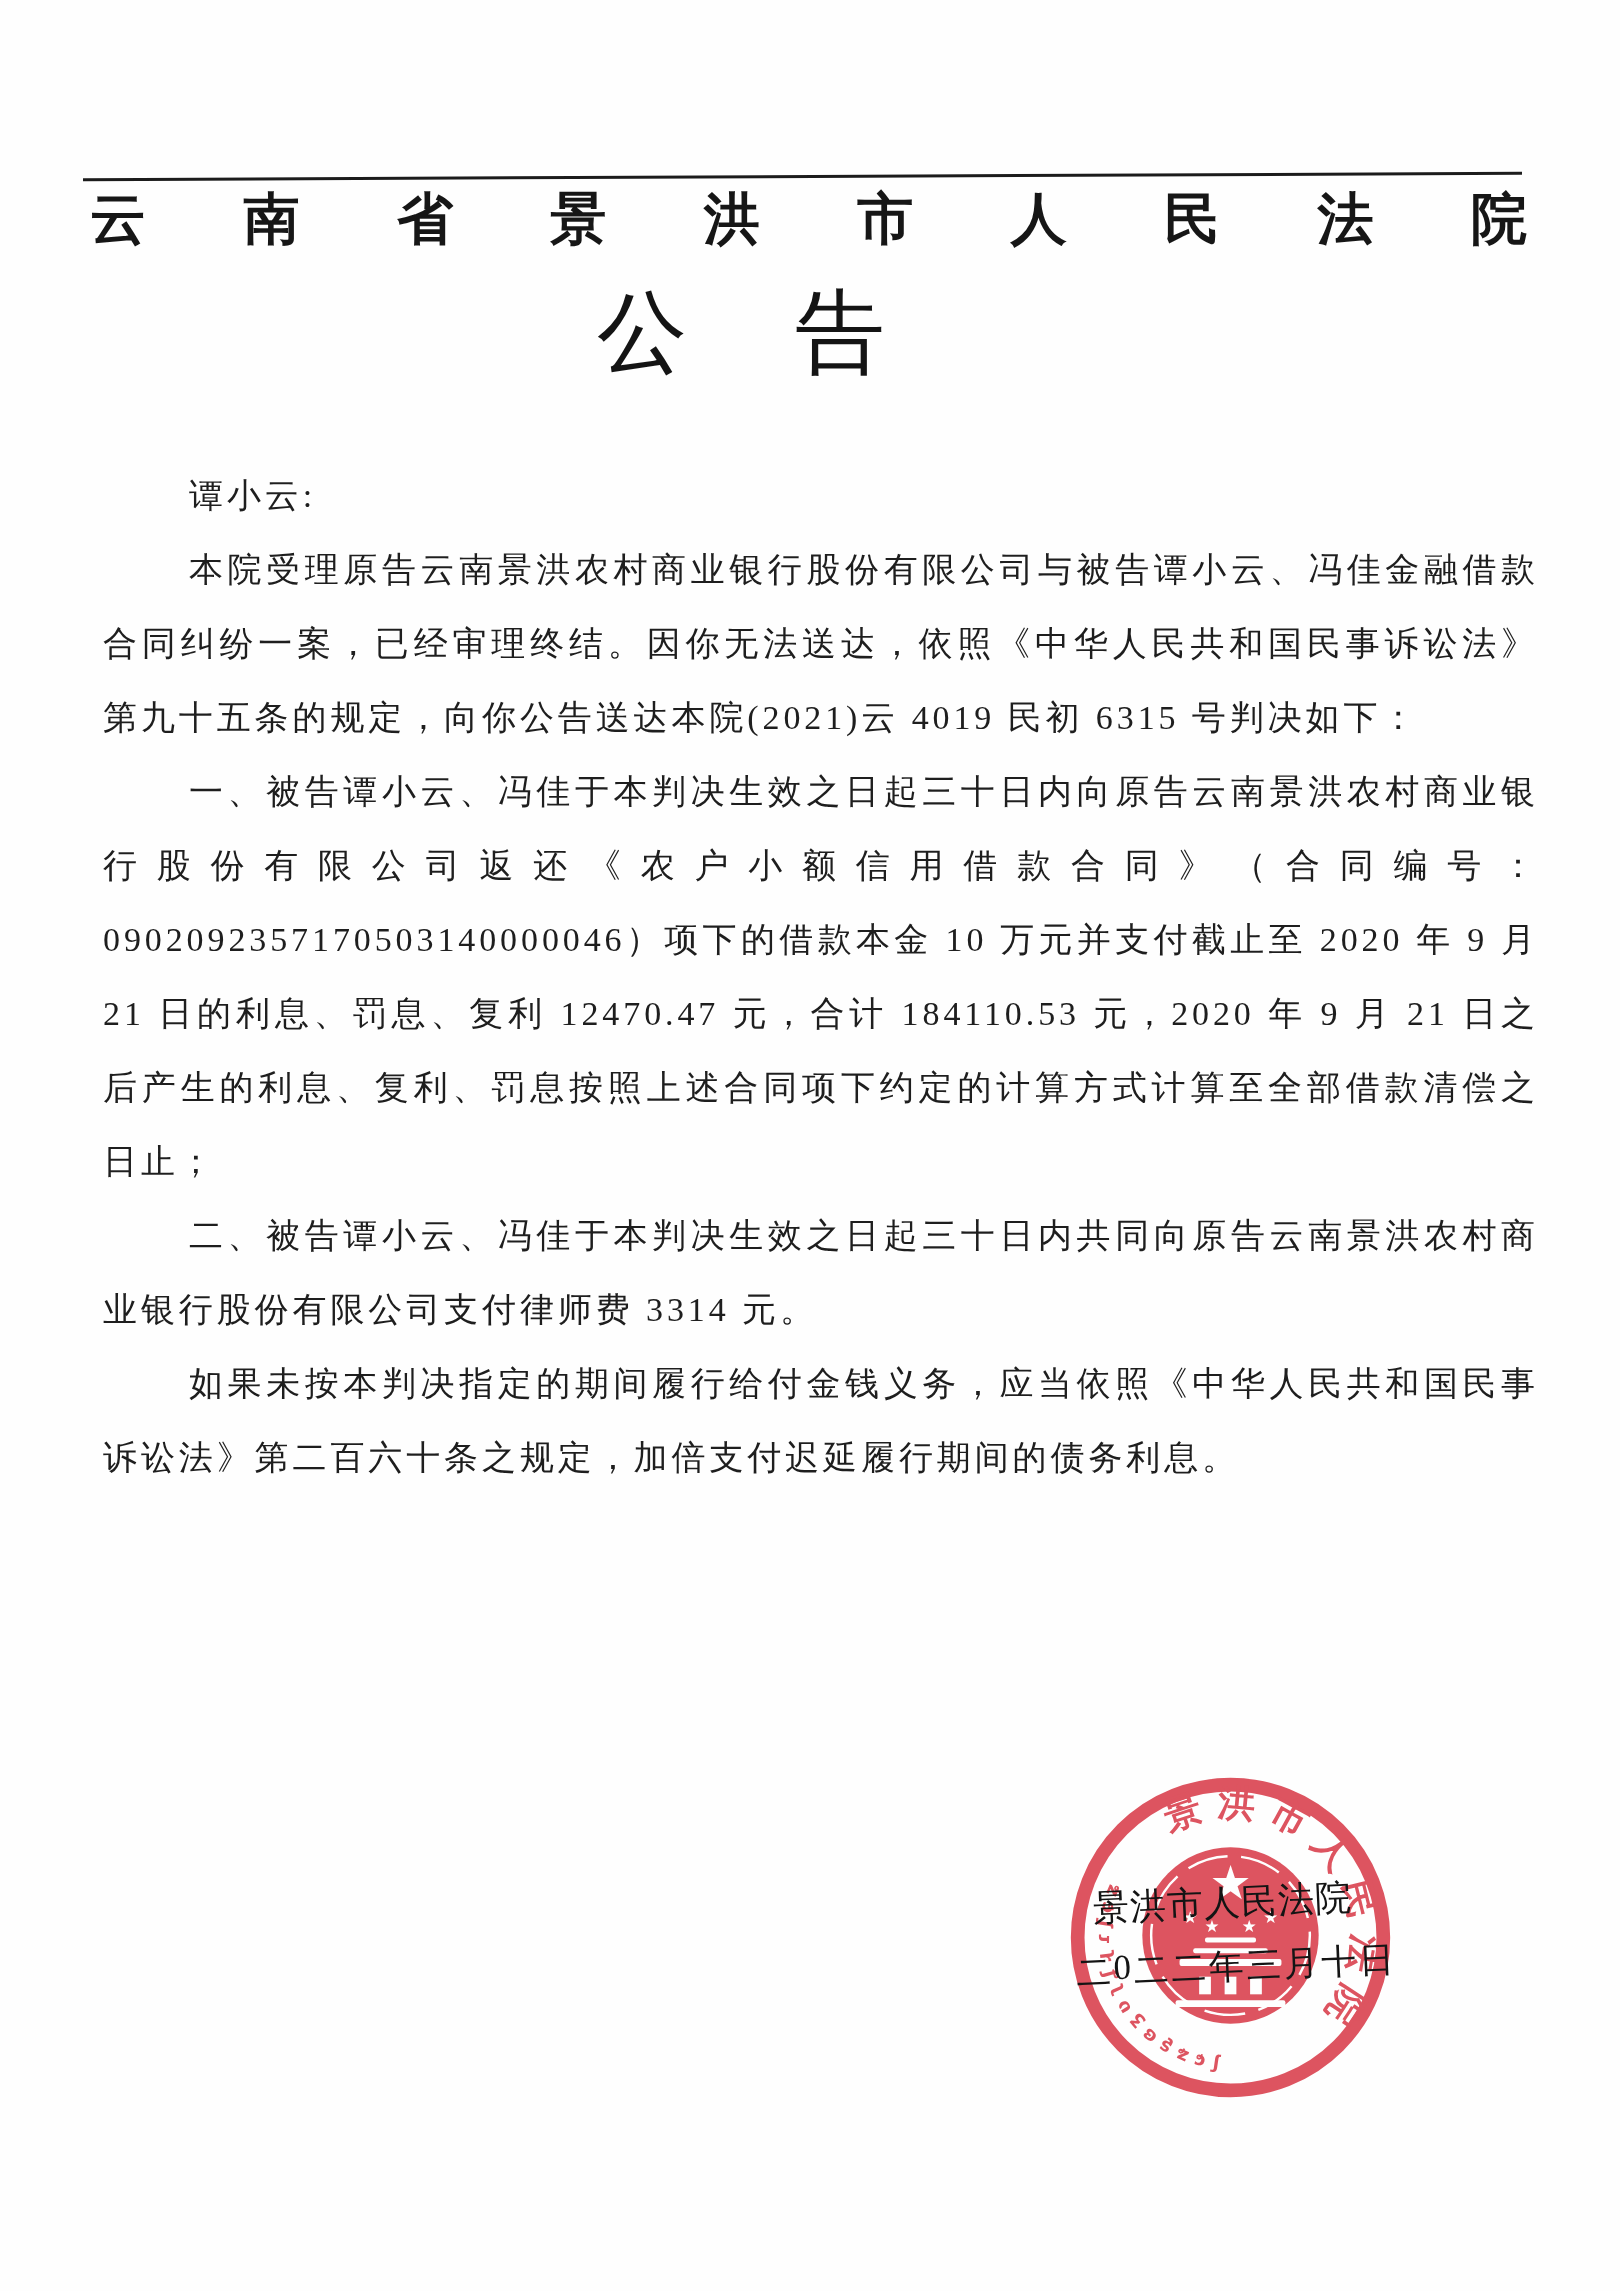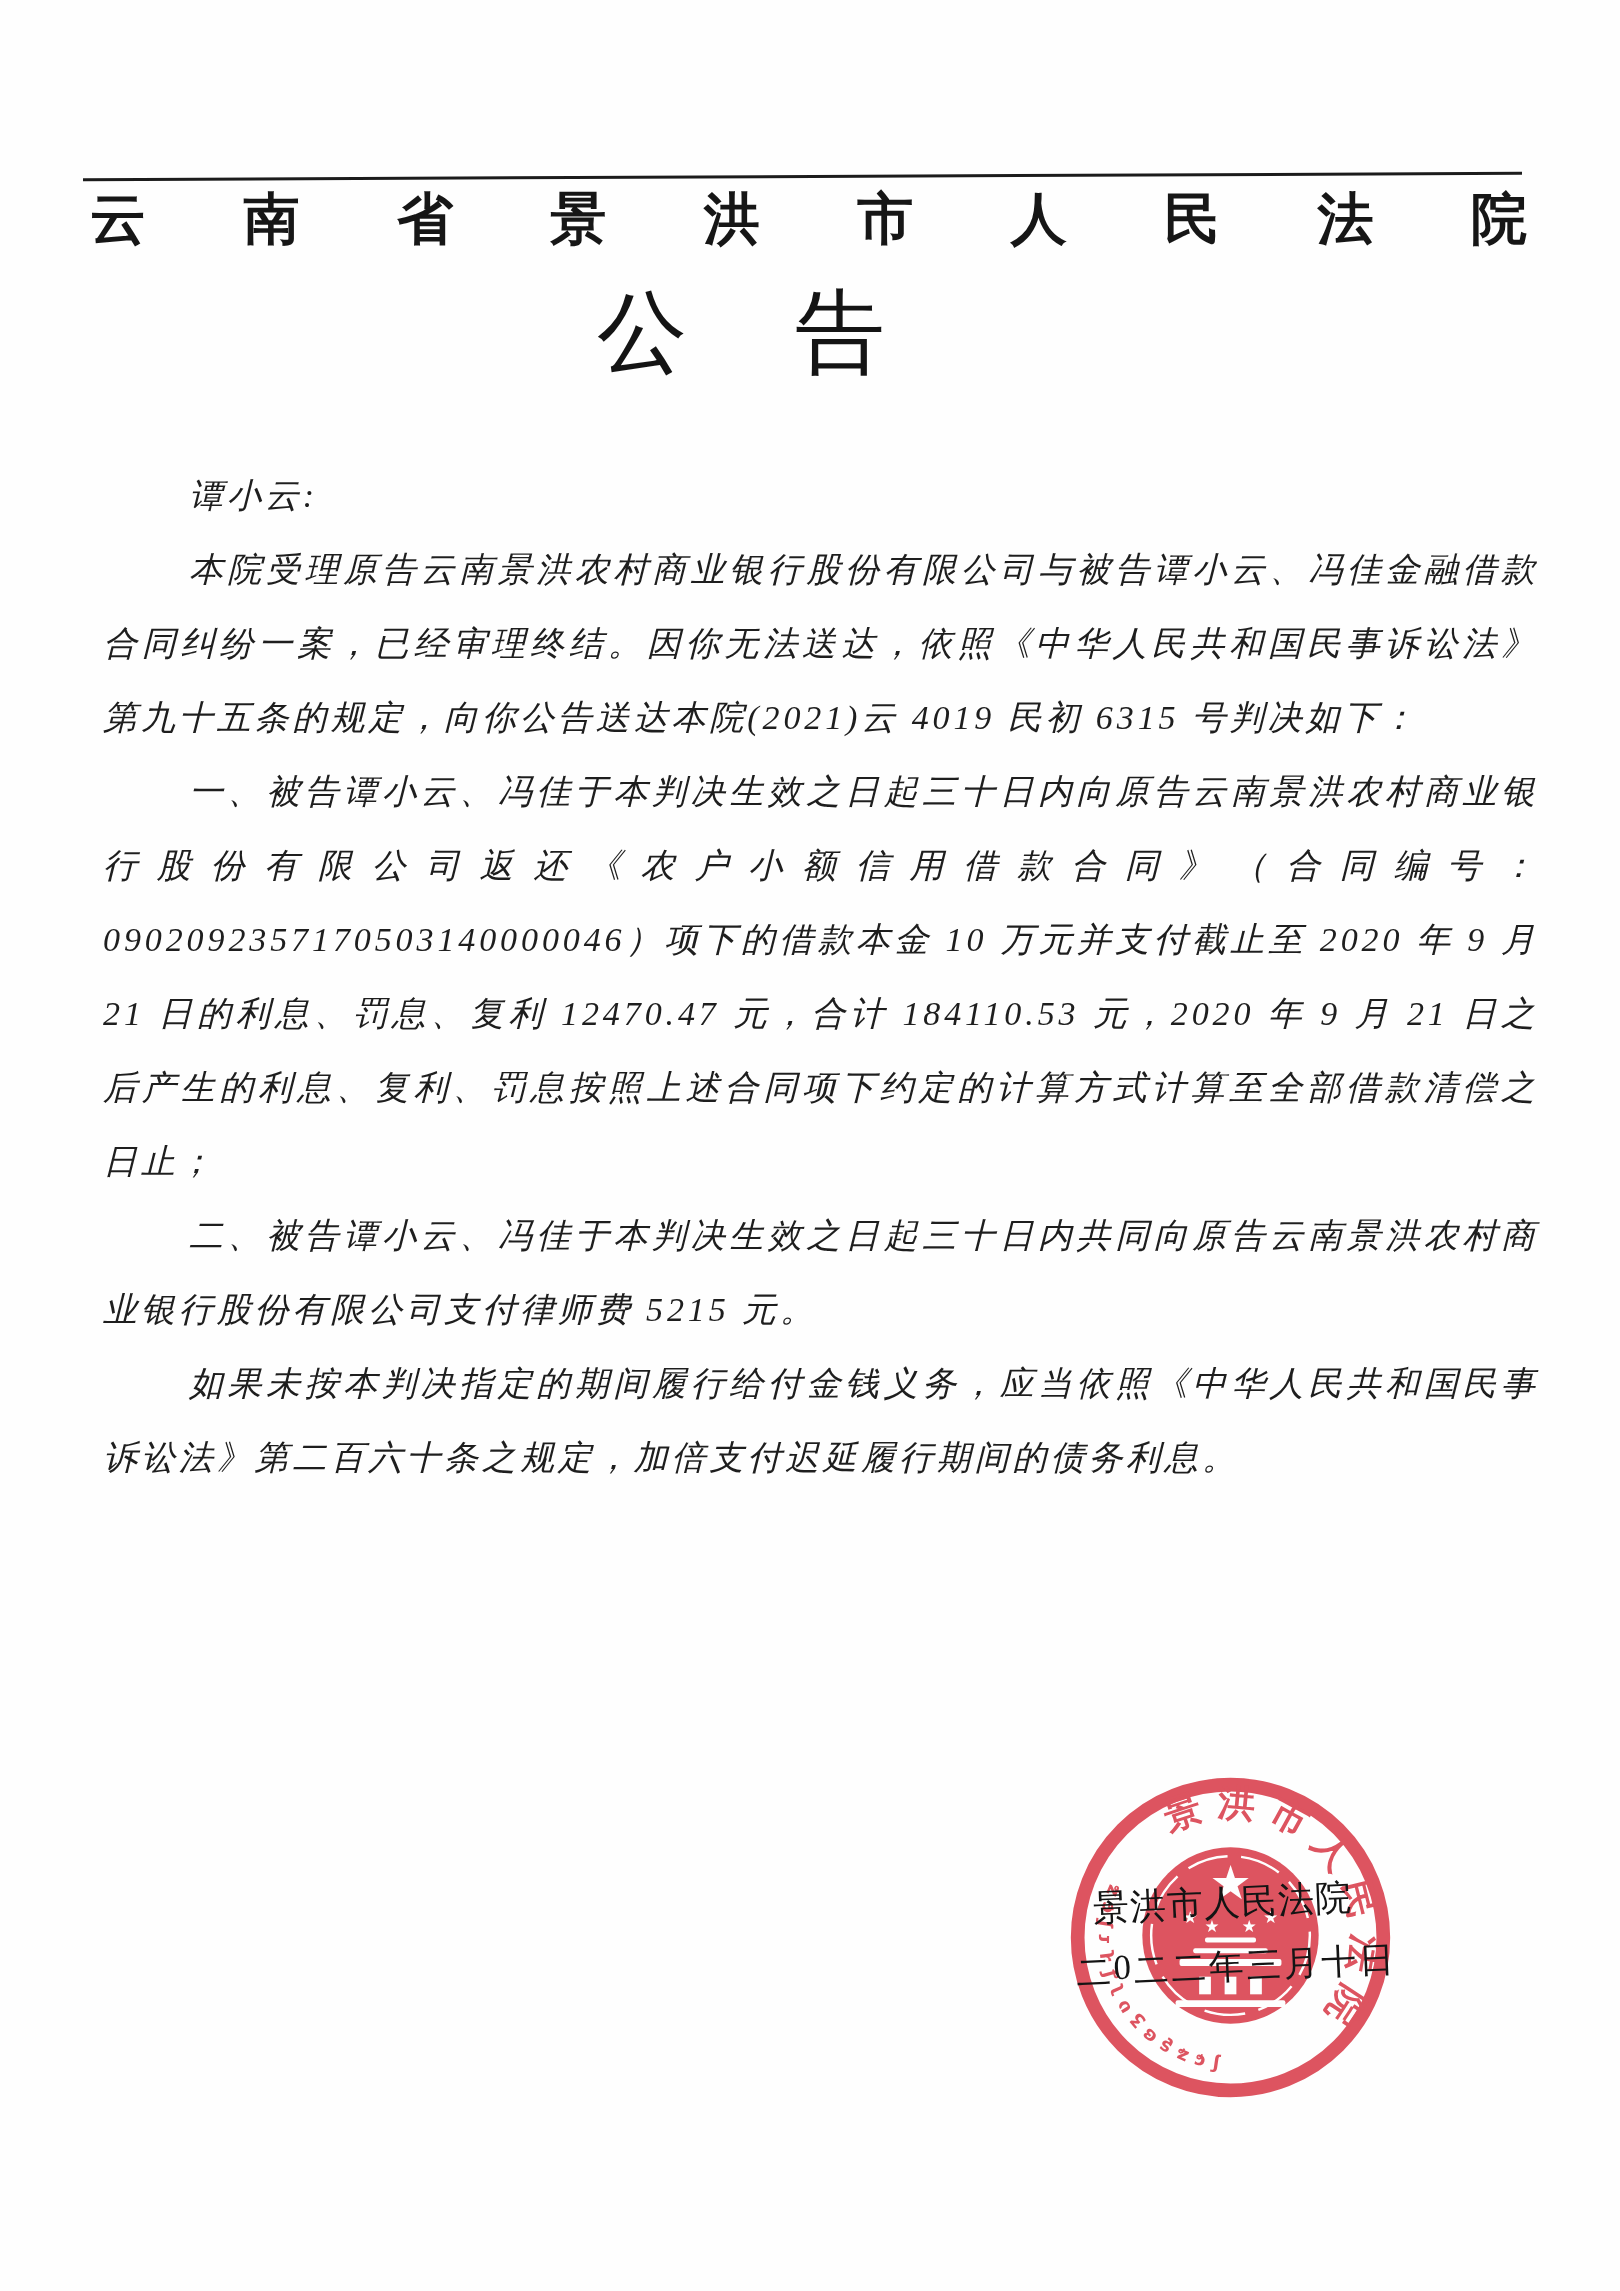--- a/index.html
+++ b/index.html
@@ -28,21 +28,21 @@
     display:flex; justify-content:center; gap:108px;
     font-size:90px; font-weight:400; color:#141414;
     transform:translateX(-69px);
   }
   .body-text {
     position:absolute; top:459px; left:103px; width:1436px;
     font-size:34px; line-height:74px; letter-spacing:3.9px;
     text-align:justify; text-justify:inter-ideograph;
     color:#1e1e1e;
   }
-  .body-text p { margin:0; text-indent:86px;font-style:italic; }
+  .body-text p { margin:0; text-indent:86px; }
   .seal {
     position:absolute; top:1769px; left:1062px; width:337px; height:337px;
   }
   .seal svg { position:absolute; inset:0; opacity:.94; }
   .seal-overlay-name {
     position:absolute; left:31px; top:110px; z-index:2;
     font-size:36px; color:#141414; letter-spacing:1px;
     white-space:nowrap; transform:rotate(-2.5deg);
   }
   .seal-overlay-date {
@@ -86,21 +86,21 @@
 
   <div class="doc-title">
       <span>公</span>
       <span>告</span>
     </div>
 
   <div class="body-text">
     <p>谭小云:</p>
     <p>本院受理原告云南景洪农村商业银行股份有限公司与被告谭小云、冯佳金融借款合同纠纷一案，已经审理终结。因你无法送达，依照《中华人民共和国民事诉讼法》第九十五条的规定，向你公告送达本院(2021)云 4019 民初 6315 号判决如下：</p>
     <p>一、被告谭小云、冯佳于本判决生效之日起三十日内向原告云南景洪农村商业银行股份有限公司返还《农户小额信用借款合同》（合同编号：0902092357170503140000046）项下的借款本金 10 万元并支付截止至 2020 年 9 月 21 日的利息、罚息、复利 12470.47 元，合计 184110.53 元，2020 年 9 月 21 日之后产生的利息、复利、罚息按照上述合同项下约定的计算方式计算至全部借款清偿之日止；</p>
-    <p>二、被告谭小云、冯佳于本判决生效之日起三十日内共同向原告云南景洪农村商业银行股份有限公司支付律师费 5215 元。</p>
+    <p>二、被告谭小云、冯佳于本判决生效之日起三十日内共同向原告云南景洪农村商业银行股份有限公司支付律师费 3314 元。</p>
     <p>如果未按本判决指定的期间履行给付金钱义务，应当依照《中华人民共和国民事诉讼法》第二百六十条之规定，加倍支付迟延履行期间的债务利息。</p>
   </div>
 
   <div class="seal">
     <svg viewBox="0 0 344 344">
       <defs>
         <path id="arcPathTop" d="M 110 64.6 A 124 124 0 0 1 251.7 267" fill="none"></path>
         <path id="arcPathLeft" d="M 161.2 295.5 A 124 124 0 0 1 84.3 84.3" fill="none"></path>
       </defs>
 

